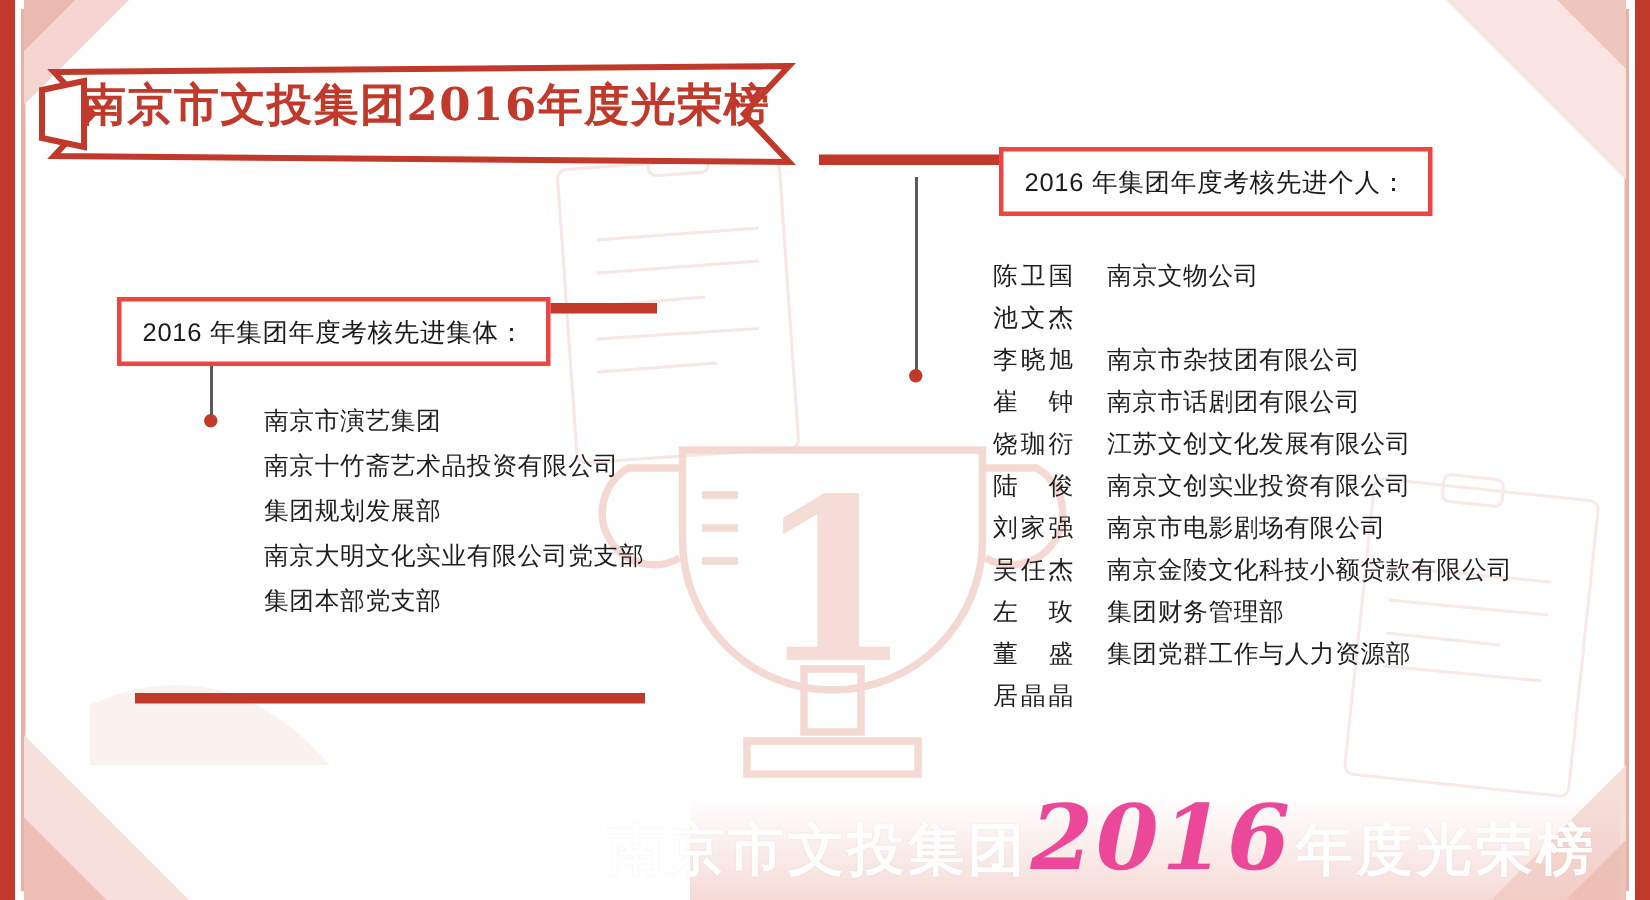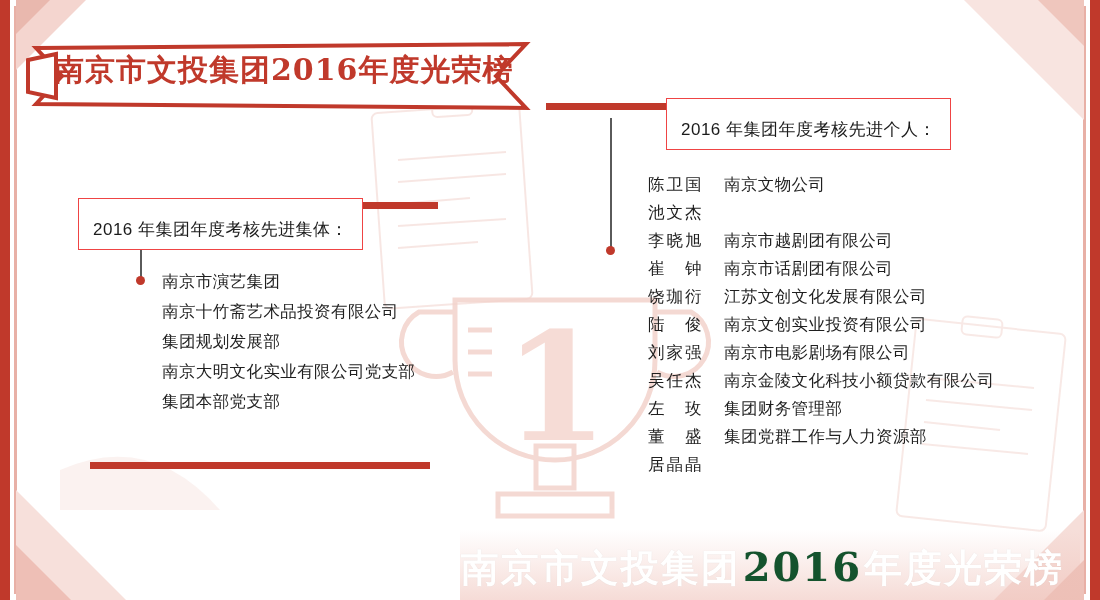--- a/index.html
+++ b/index.html
@@ -118,25 +118,25 @@
     letter-spacing: 1px;
     color: #c0392b;
     white-space: nowrap;
     z-index: 4;
   }
 
   
   .heading {
     position: absolute;
     box-sizing: border-box;
-    border: 1px solid #ef4444;
+    border: 3px solid #ef4444;
     background: #ffffff;
     font-size: 17px;
     color: #1b1b1b;
-    padding: 19px 14px 8px 14px;
+    padding: 9px 14px 8px 14px;
     letter-spacing: 0.5px;
     white-space: nowrap;
     z-index: 5;
   }
   .heading-bar {
     position: absolute;
     height: 7px;
     background: #c0392b;
     z-index: 4;
   }
@@ -166,20 +166,21 @@
     position: absolute;
     z-index: 5;
   }
   .list-row {
     display: flex;
     align-items: baseline;
     font-size: 16.5px;
     color: #1f1f1f;
     line-height: 28px;
     white-space: nowrap;
+    margin-left: 14px;
   }
   #list-group .list-row { line-height: 30px; }
   .name {
     display: inline-block;
     min-width: 76px;
     letter-spacing: 2px;
   }
   .org { letter-spacing: 0.4px; }
 
   
@@ -199,22 +200,23 @@
     font-family: "DejaVu Serif", "Liberation Serif", serif;
     font-weight: bold;
     font-size: 38px;
     color: #ffffff;
     letter-spacing: 2px;
     text-shadow: 0 0 1px rgba(0,0,0,0.10);
     white-space: nowrap;
     z-index: 2;
   }
   .watermark .accent {
-    color: #14532d;
-    font-size: 40px;
+    color: #ec4899;
+    font-style: italic;
+    font-size: 60px;
     padding: 0 2px;
   }
   .watermark-bg {
     position: absolute;
     right: 20px;
     bottom: 0;
     width: 620px;
     height: 70px;
     background: linear-gradient(180deg, rgba(244,214,208,0.0) 0%, rgba(238,190,181,0.55) 100%);
     z-index: 1;
@@ -318,21 +320,21 @@
   <div class="list" id="list-individual" style="left:648px; top:170px;">
     <div class="list-row">
       <span class="name">陈卫国</span>
       <span class="org">南京文物公司</span>
     </div>
     <div class="list-row">
       <span class="name">池文杰</span>
     </div>
     <div class="list-row">
       <span class="name">李晓旭</span>
-      <span class="org">南京市越剧团有限公司</span>
+      <span class="org">南京市杂技团有限公司</span>
     </div>
     <div class="list-row">
       <span class="name">崔　钟</span>
       <span class="org">南京市话剧团有限公司</span>
     </div>
     <div class="list-row">
       <span class="name">饶珈衍</span>
       <span class="org">江苏文创文化发展有限公司</span>
     </div>
     <div class="list-row">

